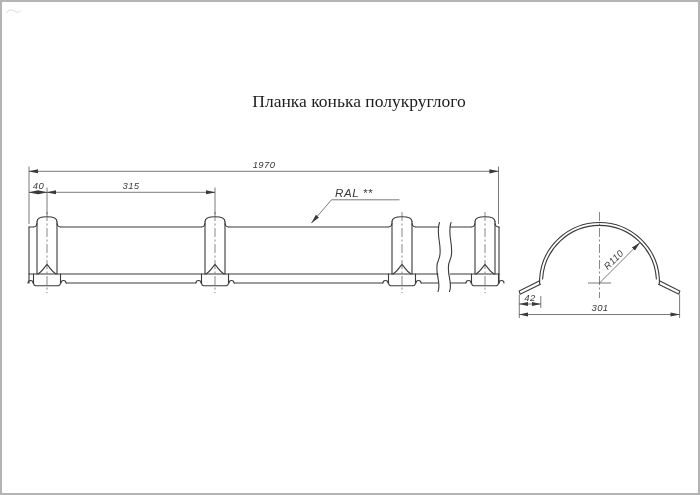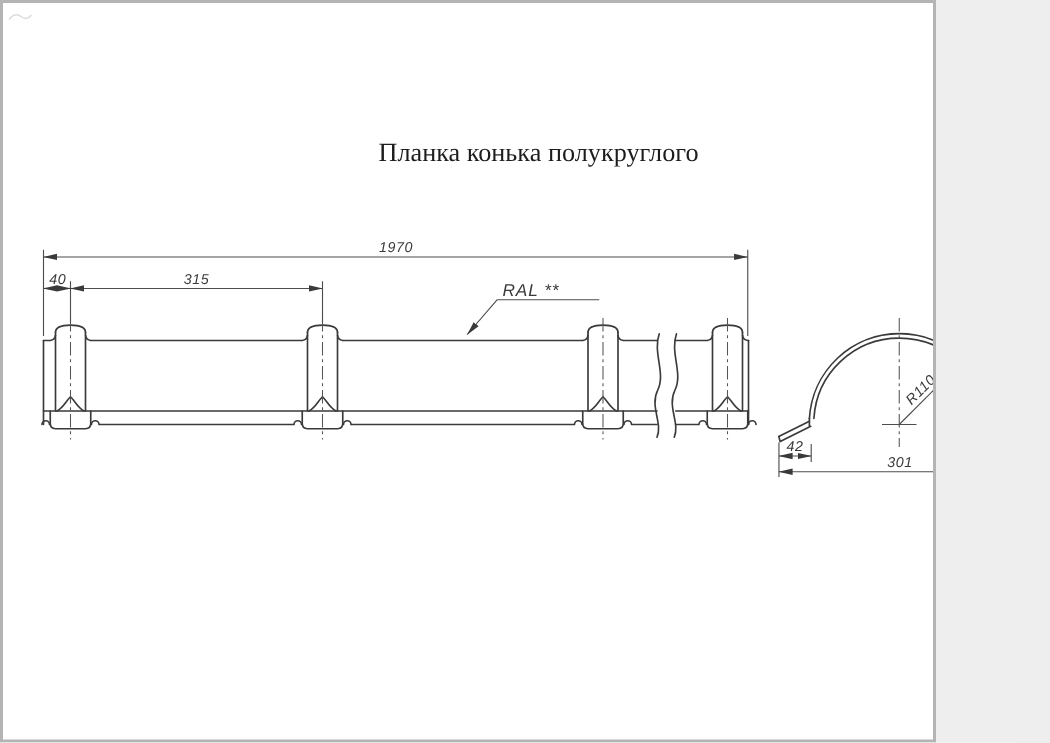--- a/index.html
+++ b/index.html
@@ -1,18 +1,18 @@
 <!DOCTYPE html>
 <html><head>
 <meta charset="utf-8">
 <style>
   html,body{margin:0;padding:0;background:#eee;}
   .page{
     position:relative;
-    width:624px;height:495px;
+    width:700px;height:495px;
     box-sizing:border-box;
     background:#ffffff;
     border:2px solid #b4b4b4;
     overflow:hidden;
     font-family:"Liberation Sans", sans-serif;
   }
   svg{display:block;}
   .outline{stroke:#3a3a3a;stroke-width:1.1;fill:none;stroke-linecap:round;}
   .thin{stroke:#4d4d4d;stroke-width:0.75;fill:none;}
   .center{stroke:#555;stroke-width:0.7;fill:none;stroke-dasharray:9 2.5 2 2.5;}

